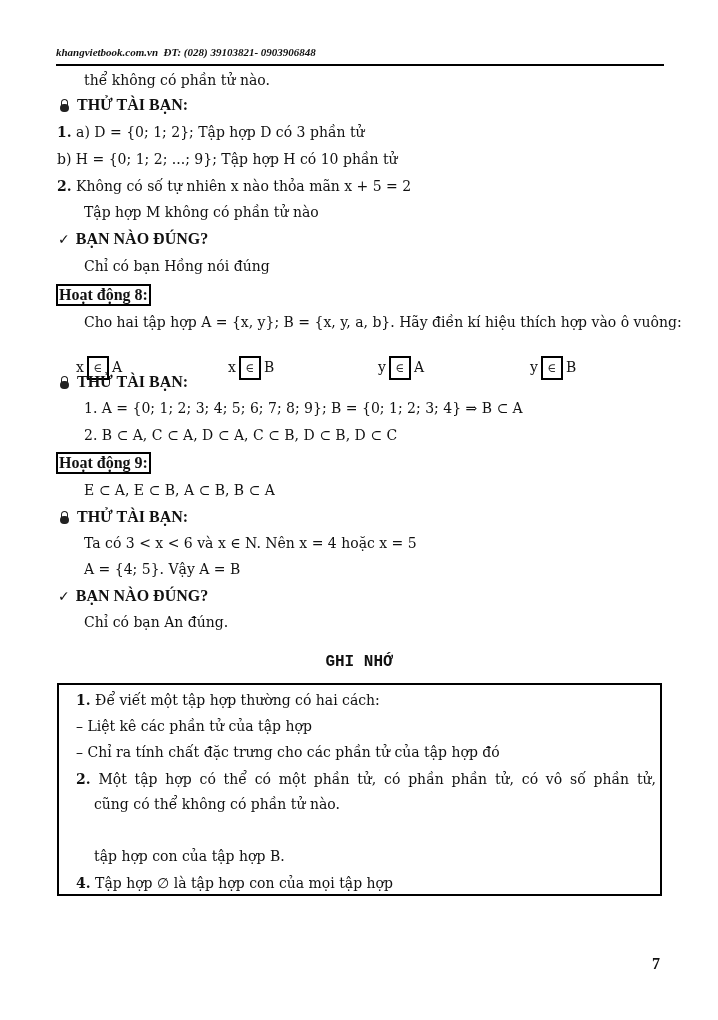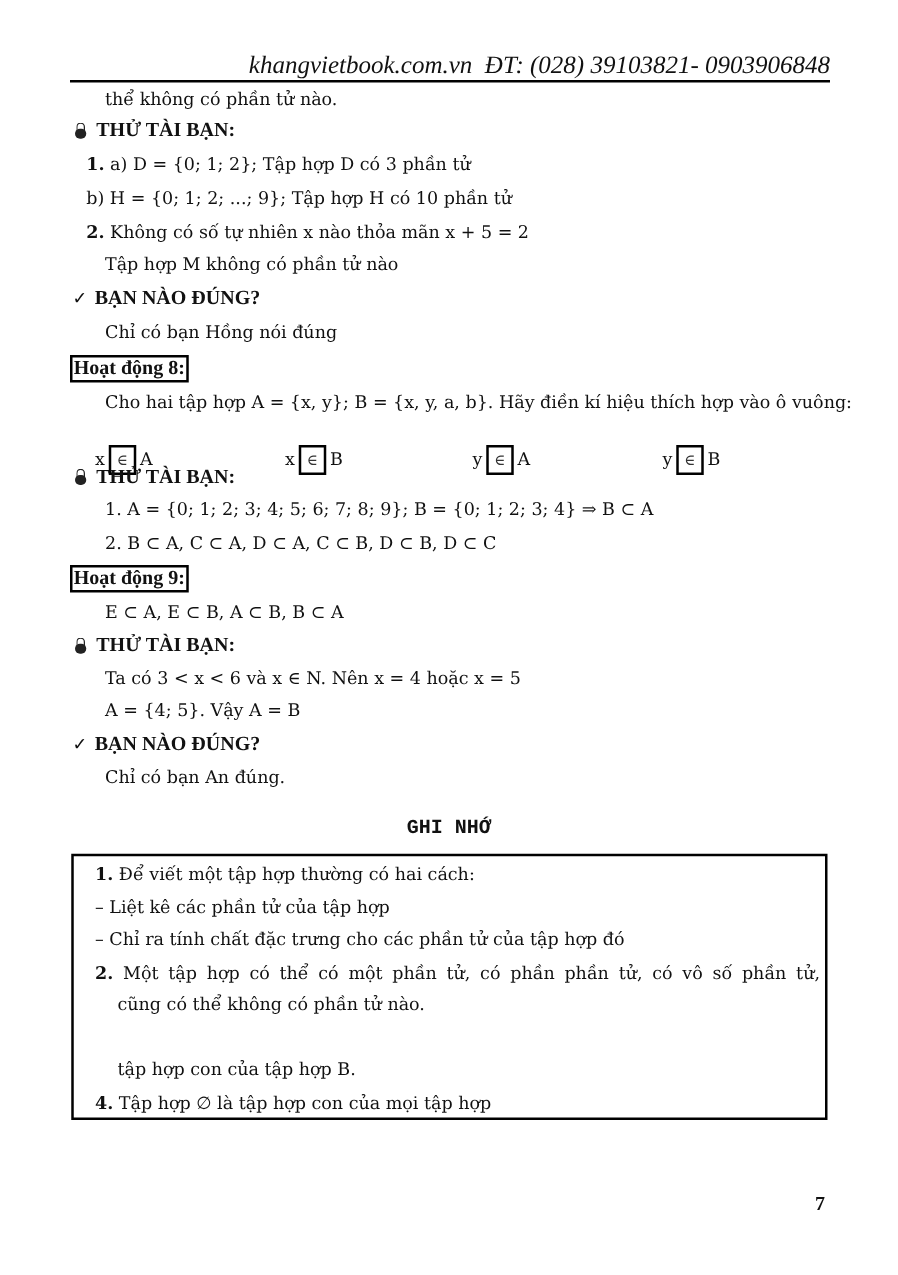--- a/index.html
+++ b/index.html
@@ -1,24 +1,24 @@
 <!DOCTYPE html>
 <html><head>
 <meta charset="utf-8">
 <style>
   html, body { margin: 0; padding: 0; background: #ffffff; }
   body { width: 718px; height: 1020px; position: relative; overflow: hidden;
          font-family: "DejaVu Serif", "Liberation Serif", serif; color: #111; }
   .page-header { position: absolute; left: 56px; top: 42px; width: 608px; height: 22px;
-                 border-bottom: 2px solid #000; text-align: right;
-                 font-family: "Liberation Serif", serif; font-style: italic; font-weight: normal;
-                 font-size: 20px; line-height: 20px; }
+                 border-bottom: 2px solid #000; 
+                 font-family: "Liberation Serif", serif; font-style: italic; font-weight: bold;
+                 font-size: 11px; line-height: 20px; }
   .line { position: absolute; font-size: 14px; line-height: 20px; white-space: nowrap; }
   .ind { left: 84px; }
-  .flush { left: 57px; margin-left: 12px; }
+  .flush { left: 57px; }
   .b { font-weight: bold; }
   .heading { position: absolute; left: 58px; font-family: "Liberation Serif", serif;
              font-weight: bold; font-size: 16px; line-height: 20px; white-space: nowrap; }
   .lock { display: inline-block; position: relative; width: 9px; height: 12px; vertical-align: -1px; margin-right: 8px; margin-left: 2px; }
   .lock .shackle { position: absolute; left: 1px; top: 0; width: 5px; height: 6px; border: 1.5px solid #222; border-bottom: none; border-radius: 4px 4px 0 0; }
   .lock .body { position: absolute; left: 0; top: 5px; width: 9px; height: 8px; background: #222; border-radius: 4px; }
   .check { display: inline-block; margin-right: 6px; font-weight: bold; font-family: "DejaVu Sans", sans-serif; font-size: 14px; }
   .hd-box { position: absolute; left: 56px; border: 2px solid #000; padding: 0 1px;
             font-family: "Liberation Serif", serif; font-weight: bold; font-size: 16px;
             line-height: 18px; height: 18px; white-space: nowrap; }

